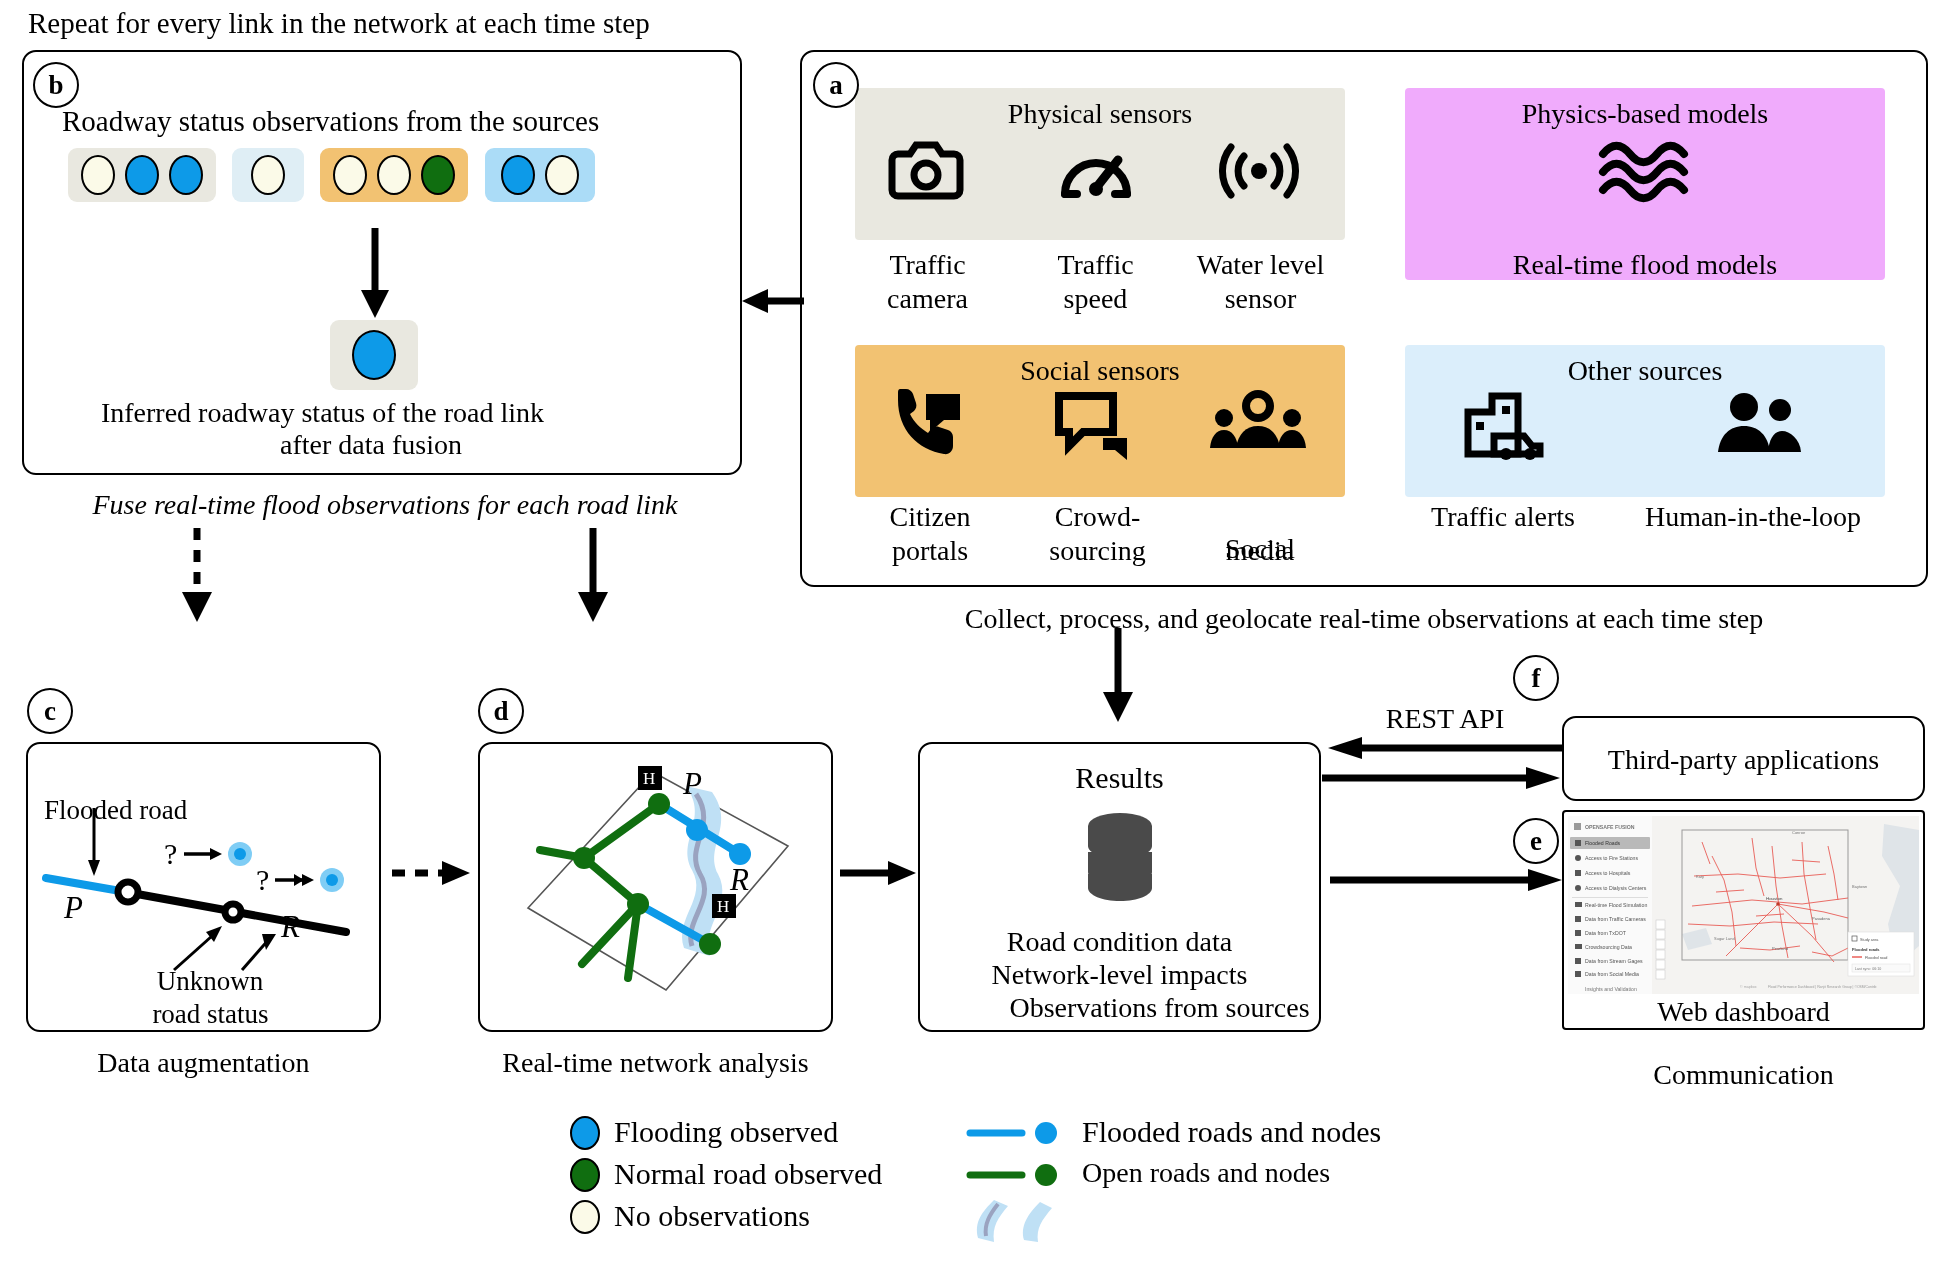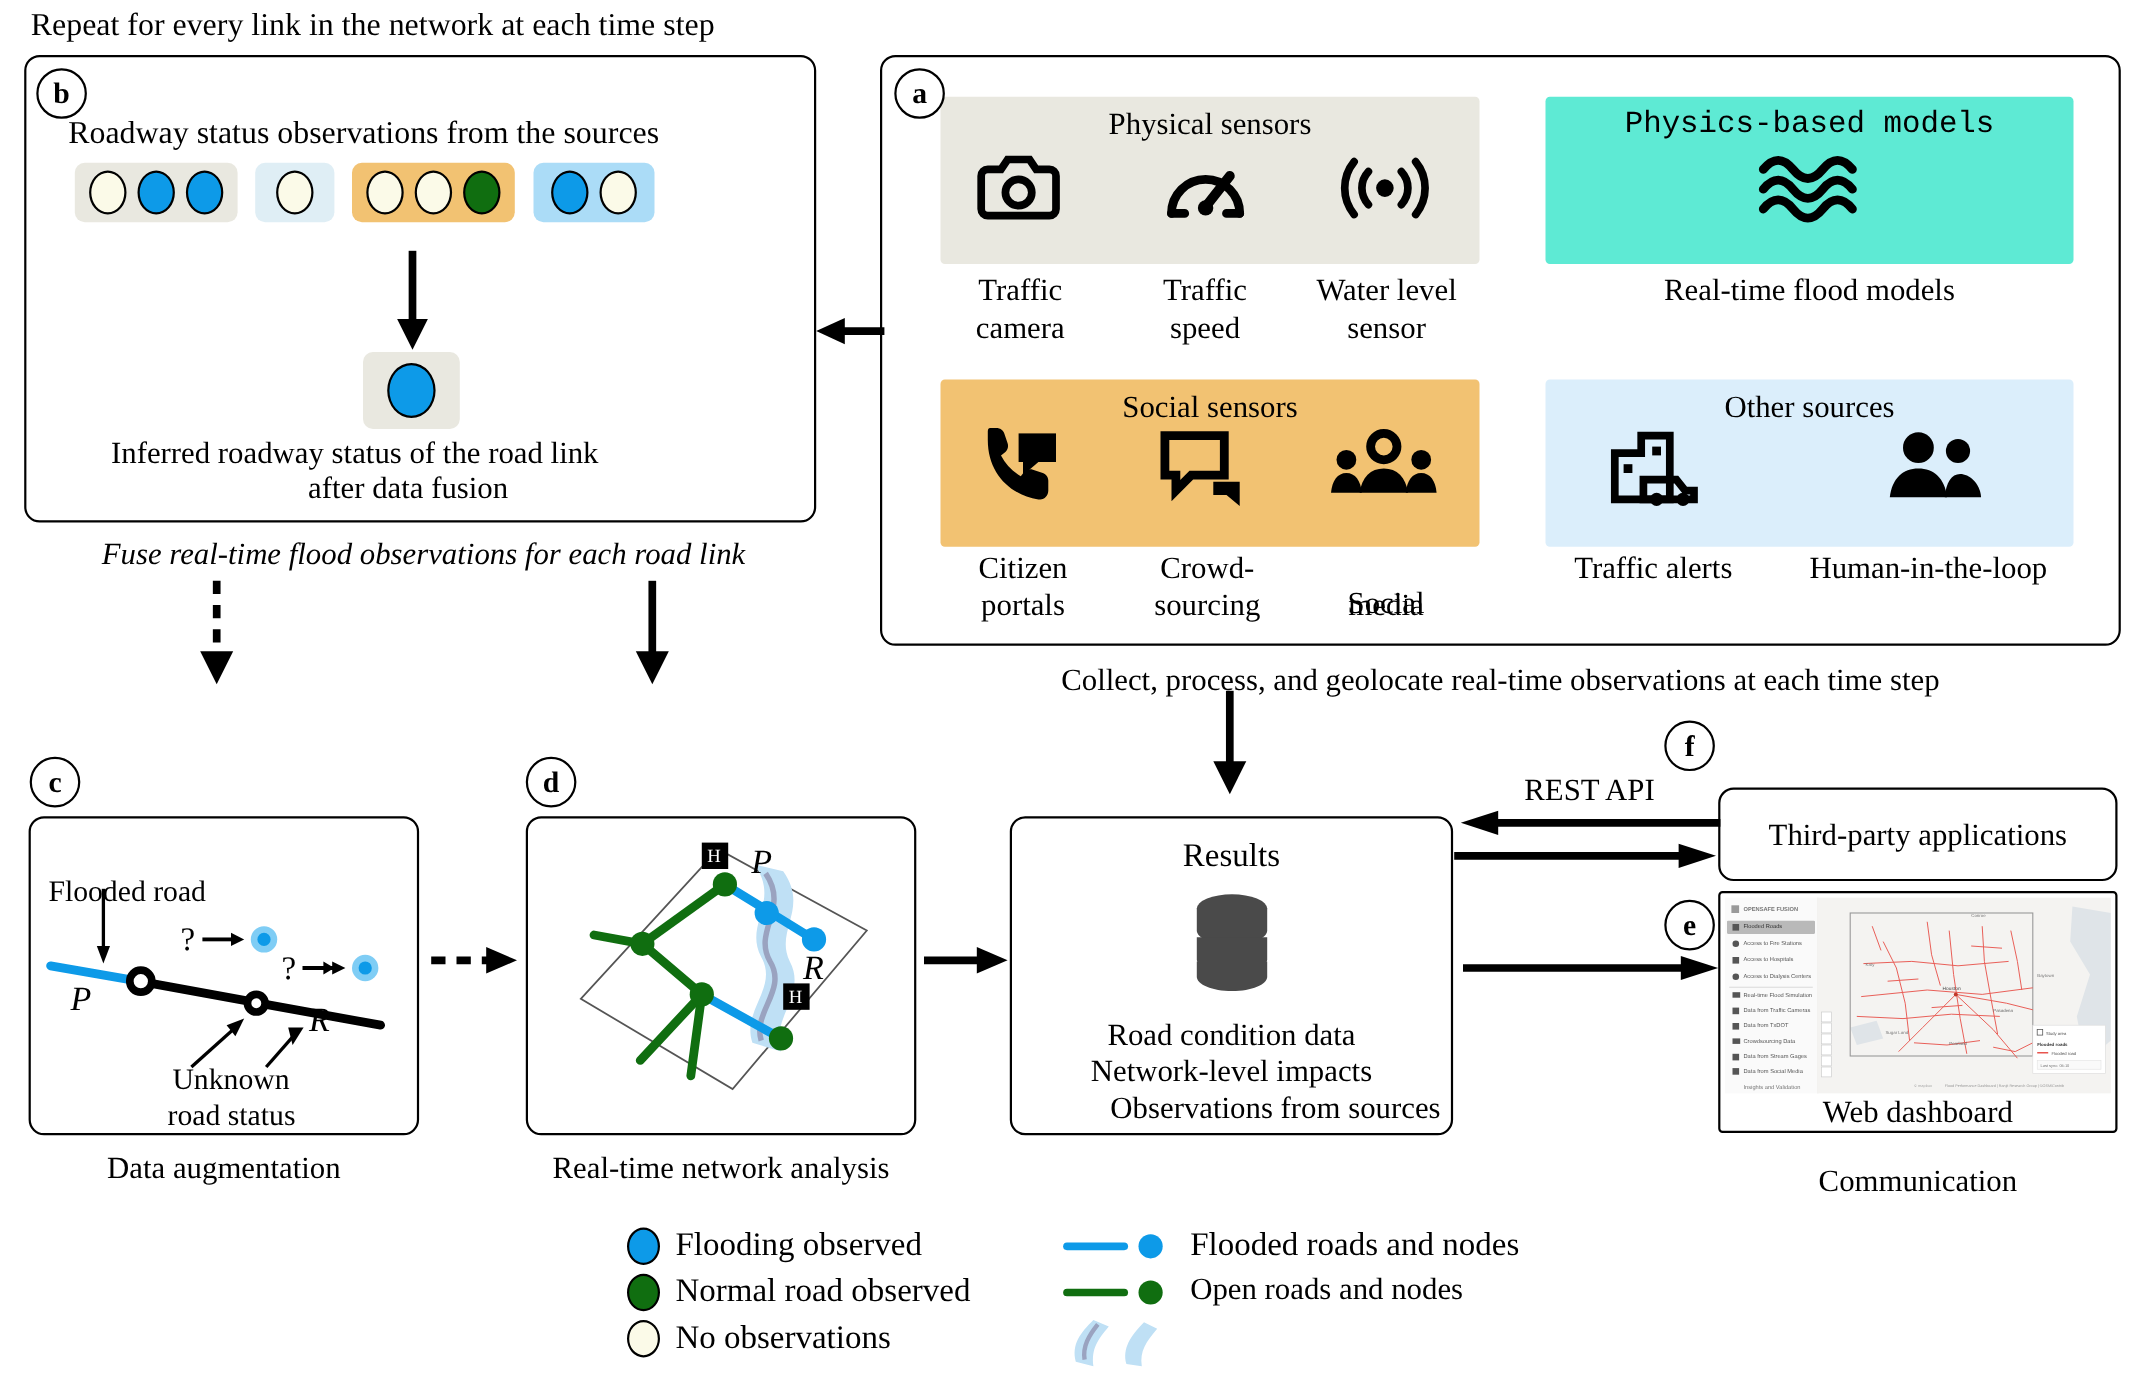--- a/index.html
+++ b/index.html
@@ -91,21 +91,21 @@
   <path d="M13 7a38 38 0 0 0 0 48" fill="none" stroke="#000" stroke-width="7" stroke-linecap="round"></path>
   <path d="M69 7a38 38 0 0 1 0 48" fill="none" stroke="#000" stroke-width="7" stroke-linecap="round"></path>
 </svg>
 <div class="lbl" style="left:860px;top:248px;width:135px;">Traffic</div>
 <div class="lbl" style="left:860px;top:282px;width:135px;">camera</div>
 <div class="lbl" style="left:1028px;top:248px;width:135px;">Traffic</div>
 <div class="lbl" style="left:1028px;top:282px;width:135px;">speed</div>
 <div class="lbl" style="left:1178px;top:248px;width:165px;">Water level</div>
 <div class="lbl" style="left:1178px;top:282px;width:165px;">sensor</div>
 
-<div class="grp" style="left:1405px;top:88px;width:480px;height:152px;background:#5eead4;font-family:Liberation Mono, monospace;">
+<div class="grp" style="left:1405px;top:88px;width:480px;height:192px;background:#f0abfc;">
   <div class="grptitle">Physics-based models</div>
 </div>
 <svg class="abs" style="left:1600px;top:142px;" width="92" height="60" viewBox="0 0 92 60">
   <path d="M3 12c9-11 18-11 27 0s18 11 27 0 18-11 27 0" fill="none" stroke="#000" stroke-width="8" stroke-linecap="round"></path>
   <path d="M3 30c9-11 18-11 27 0s18 11 27 0 18-11 27 0" fill="none" stroke="#000" stroke-width="8" stroke-linecap="round"></path>
   <path d="M3 48c9-11 18-11 27 0s18 11 27 0 18-11 27 0" fill="none" stroke="#000" stroke-width="8" stroke-linecap="round"></path>
 </svg>
 <div class="lbl" style="left:1405px;top:248px;width:480px;">Real-time flood models</div>
 
 <div class="grp" style="left:855px;top:345px;width:490px;height:152px;background:#f2c272;">

